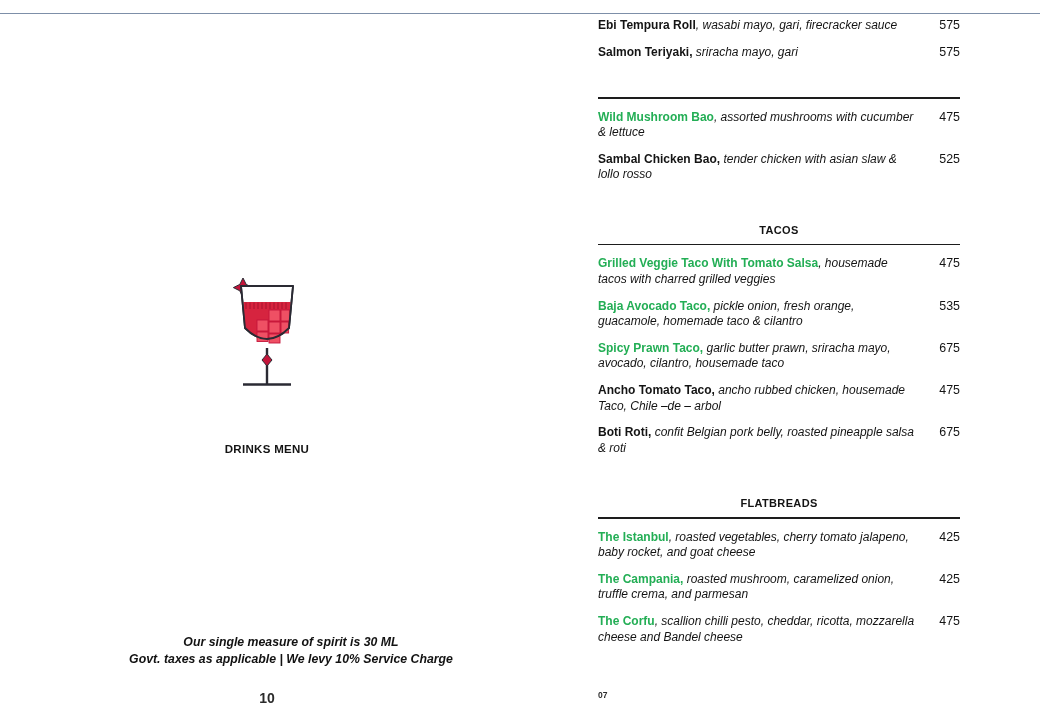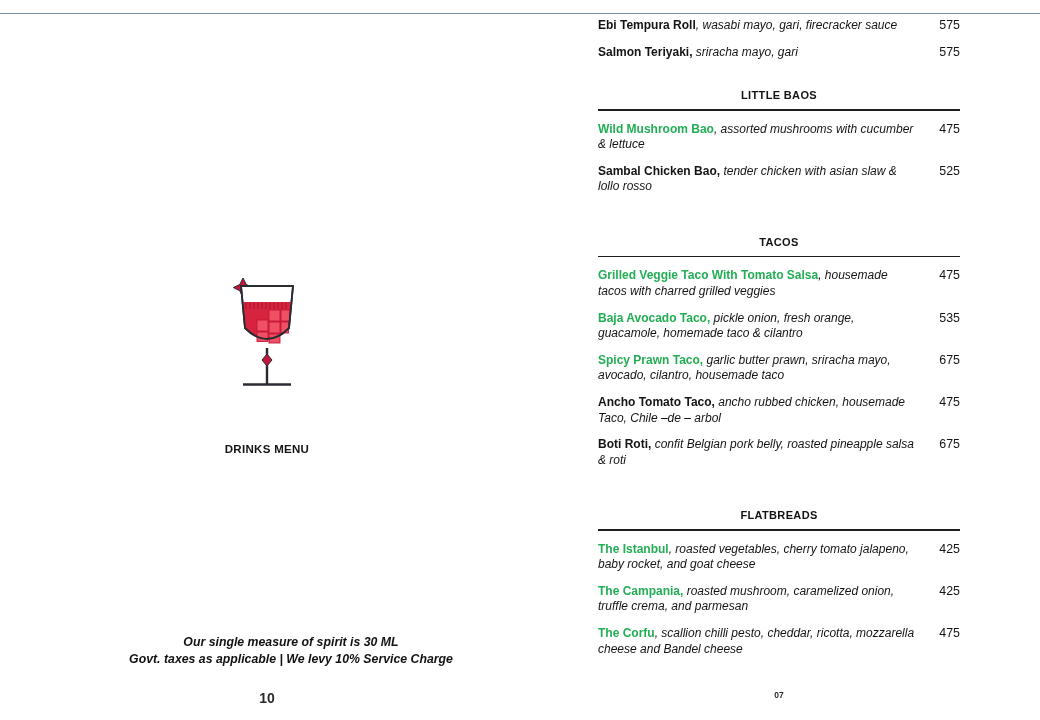--- a/index.html
+++ b/index.html
@@ -151,21 +151,20 @@
     width: 34px;
   }
   .gap-md { height: 18px; }
   .gap-lg { height: 30px; }
 
   .page-num-right {
     position: absolute;
     left: 598px;
     top: 690px;
     width: 362px;
-    text-align: center;
     font-size: 8.5px;
     font-weight: bold;
     color: #2b2b2b;
   }
 </style>
 </head>
 <body>
 
 <div class="spread">
 
@@ -233,21 +232,20 @@
             <div class="item-text"><span class="item-name nonveg">Ebi Tempura Roll</span><span>, wasabi mayo, gari, firecracker sauce</span></div>
             <div class="item-price">575</div>
           </div>
           <div class="item">
             <div class="item-text"><span class="item-name nonveg">Salmon Teriyaki,</span><span> sriracha mayo, gari</span></div>
             <div class="item-price">575</div>
           </div>
         </div>
         <div class="gap-md"></div>
         <div class="section">
-          <div class="section-head">LITTLE BAOS</div>
           <div class="section-rule"></div>
           <div class="items">
             <div class="item">
               <div class="item-text"><span class="item-name veg">Wild Mushroom Bao</span><span>, assorted mushrooms with cucumber &amp; lettuce</span></div>
               <div class="item-price">475</div>
             </div>
             <div class="item">
               <div class="item-text"><span class="item-name nonveg">Sambal Chicken Bao,</span><span> tender chicken with asian slaw &amp; lollo rosso</span></div>
               <div class="item-price">525</div>
             </div>

